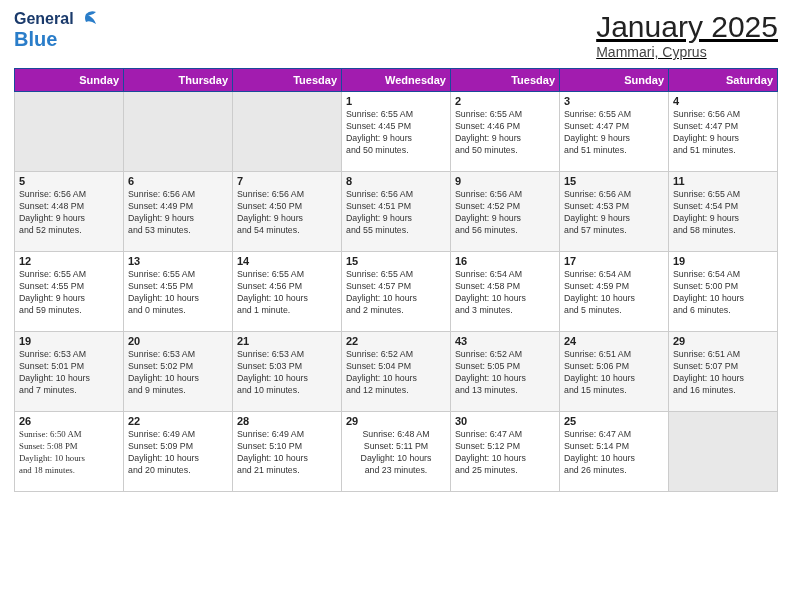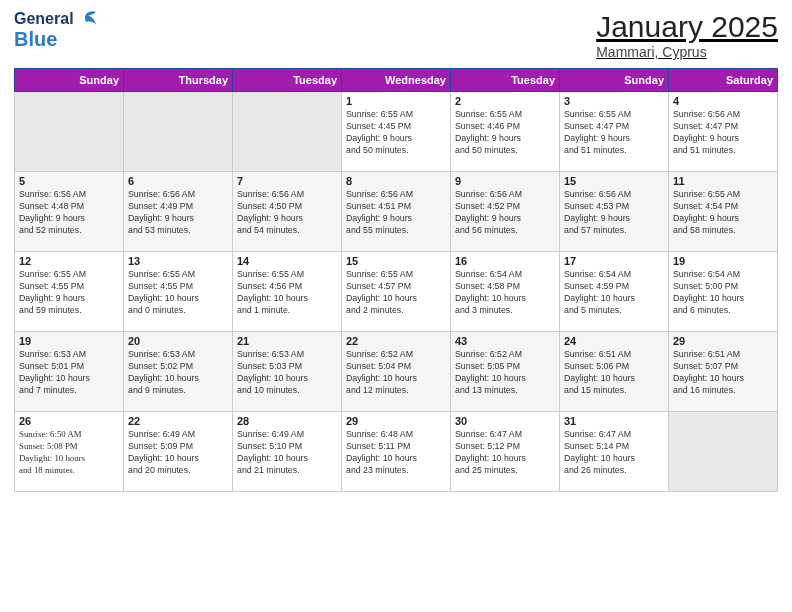--- a/index.html
+++ b/index.html
@@ -319,34 +319,34 @@
           </td>
           <td>
             <span class="day-num">28</span>
             <div class="day-info" style="white-space: pre-line;">Sunrise: 6:49 AM
 Sunset: 5:10 PM
 Daylight: 10 hours
 and 21 minutes.</div>
           </td>
           <td>
             <span class="day-num">29</span>
-            <div class="day-info" style="white-space: pre-line;">Sunrise: 6:48 AM
+            <div class="day-info" style="white-space: pre-line; text-align: center;">Sunrise: 6:48 AM
 Sunset: 5:11 PM
 Daylight: 10 hours
 and 23 minutes.</div>
           </td>
           <td>
             <span class="day-num">30</span>
             <div class="day-info" style="white-space: pre-line;">Sunrise: 6:47 AM
 Sunset: 5:12 PM
 Daylight: 10 hours
 and 25 minutes.</div>
           </td>
           <td>
-            <span class="day-num">31</span>
+            <span class="day-num">25</span>
             <div class="day-info" style="white-space: pre-line;">Sunrise: 6:47 AM
 Sunset: 5:14 PM
 Daylight: 10 hours
 and 26 minutes.</div>
           </td>
           <td class="empty-cell"></td>
         </tr>
       </tbody>
   </table>
 </div>

